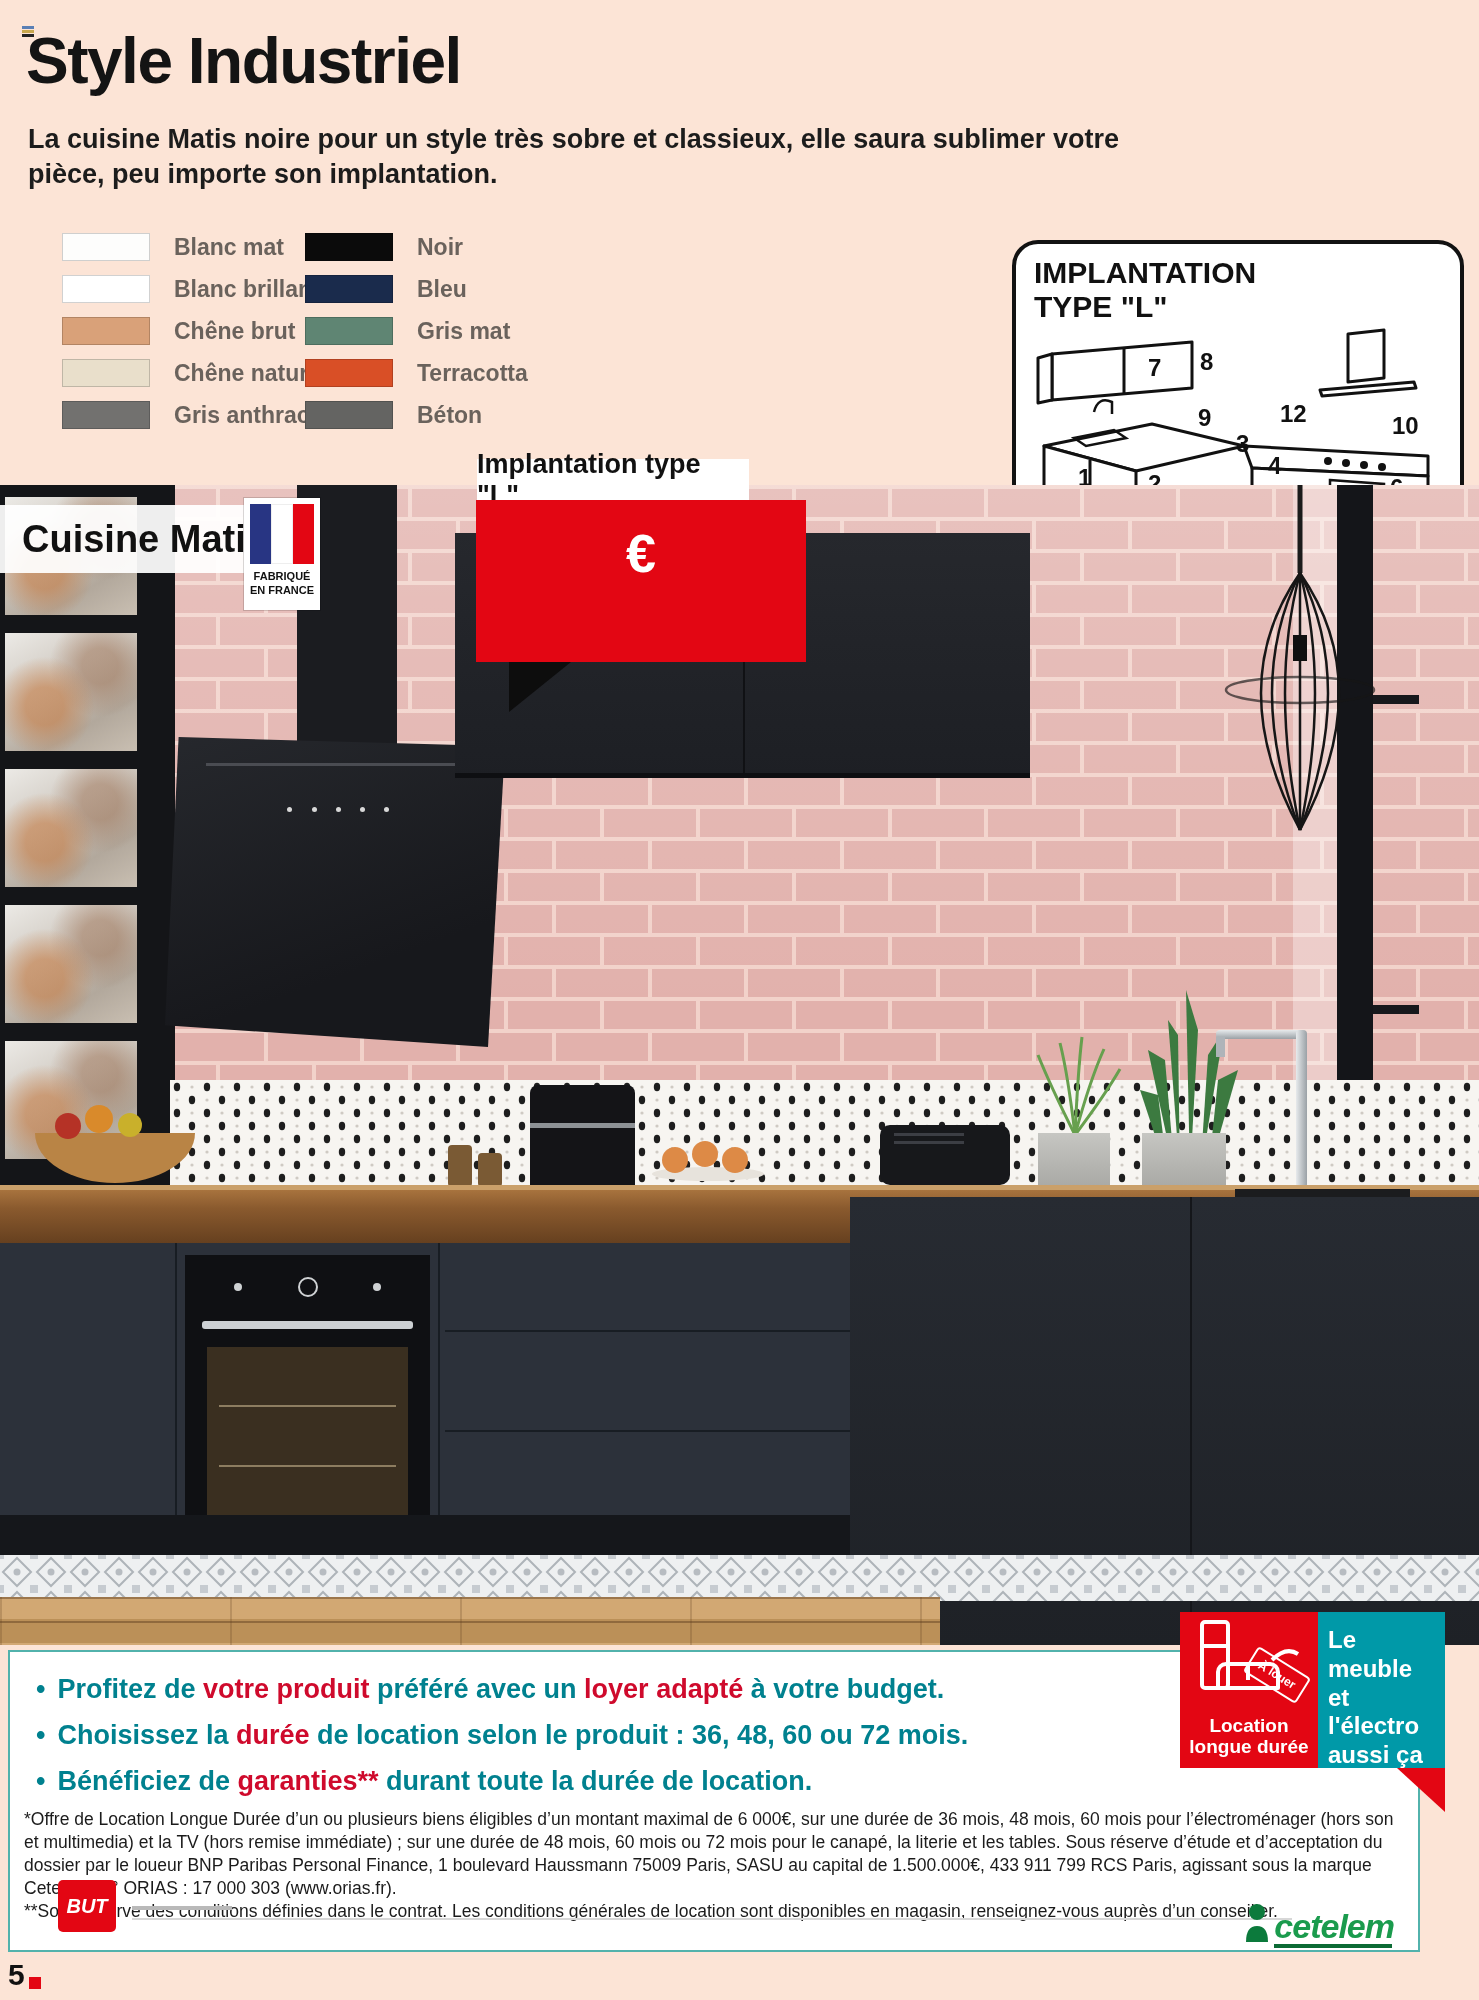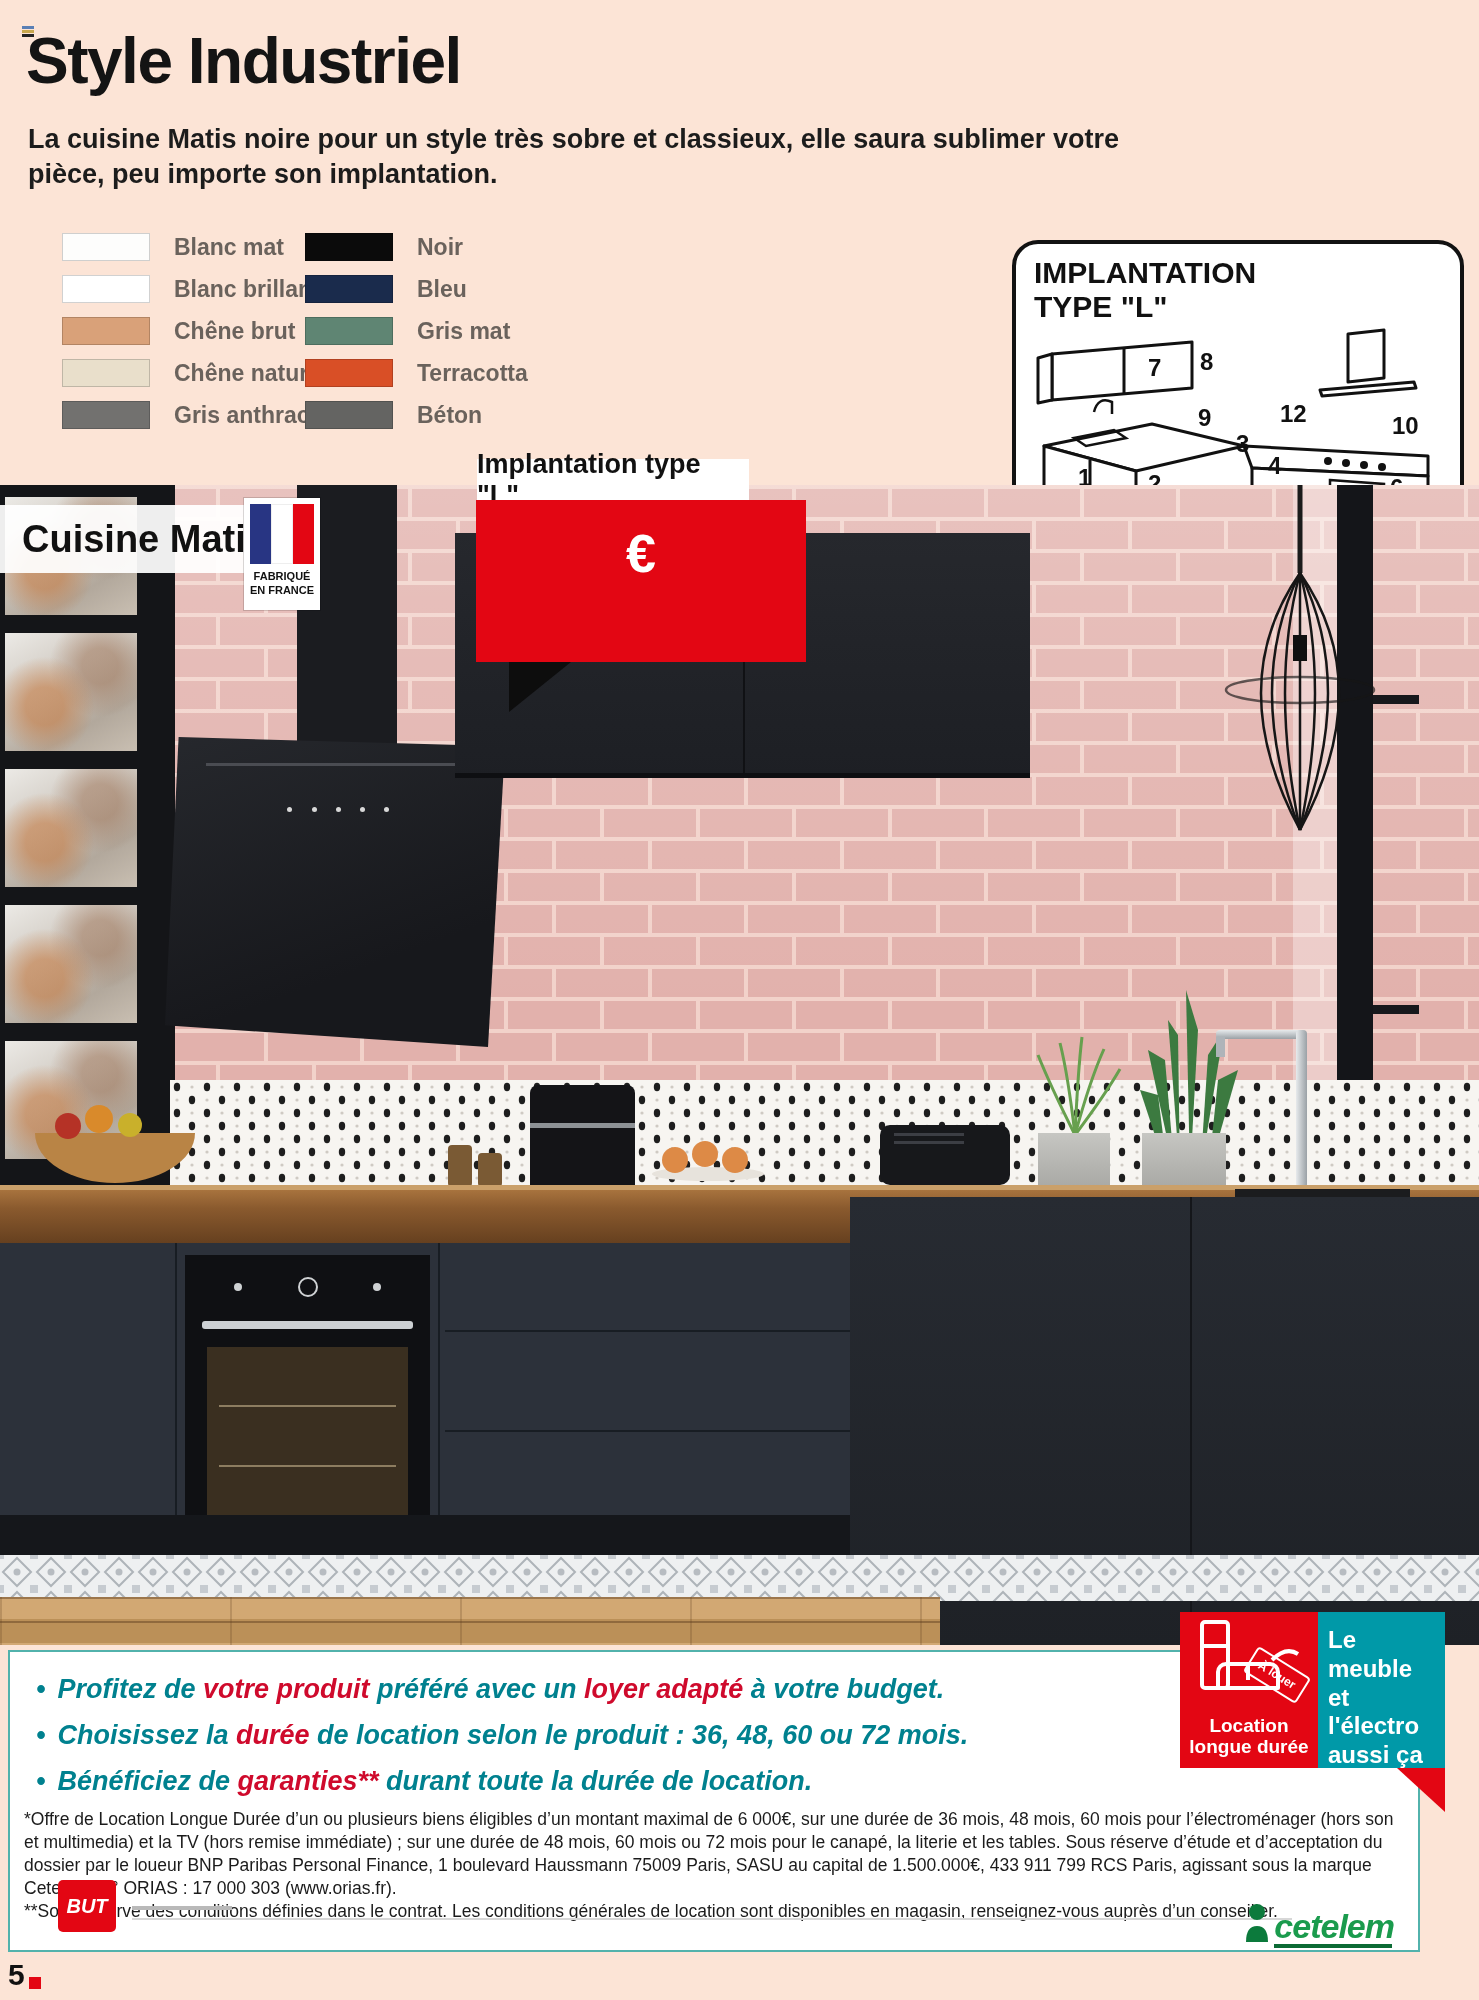--- a/index.html
+++ b/index.html
@@ -116,21 +116,21 @@
   .badge-teal{left:1318px;top:1612px;width:127px;height:156px;background:#0099a8;z-index:6;box-sizing:border-box;padding:14px 10px;}
   .badge-msg{color:#fff;font-size:24px;font-weight:700;line-height:1.2;}
   .badge-tail{left:1397px;top:1768px;width:48px;height:44px;background:#e30613;clip-path:polygon(0 0,100% 0,100% 100%);z-index:6;}
   .badge-label{position:absolute;left:0;bottom:10px;width:100%;text-align:center;color:#fff;font-size:19px;font-weight:700;line-height:1.1;}
   .tag{position:absolute;right:10px;top:48px;width:58px;height:26px;border:2px solid #fff;border-radius:4px;
        transform:rotate(32deg);color:#fff;font-size:12px;font-weight:700;text-align:center;line-height:26px;}
 
   
   .legalbox{left:8px;top:1650px;width:1412px;height:302px;background:#fff;border:2px solid #52b2ac;box-sizing:border-box;z-index:4;}
   .bullets{position:absolute;left:26px;top:14px;width:1120px;}
-  .bullet{font-size:27px;font-weight:700;line-height:46px;color:#00818f;font-style:italic;}
+  .bullet{font-size:27px;font-weight:700;line-height:46px;color:#00818f;}
   .bullet .dot{margin-right:12px;}
   .bullet .red{color:#cf0a2c;}
   .fineprint{position:absolute;left:14px;top:156px;width:1384px;font-size:17.5px;line-height:1.32;color:#1b1b1b;}
   .fineprint p{margin:0;}
   .butlogo{position:absolute;left:48px;bottom:18px;width:58px;height:52px;background:#e30613;border-radius:5px;
            color:#fff;font-size:20px;font-weight:800;font-style:italic;display:flex;align-items:center;justify-content:center;}
   .butline-sm{position:absolute;left:122px;bottom:40px;width:100px;height:4px;background:#b9b9b9;}
   .butline-lg{position:absolute;left:122px;bottom:30px;width:1160px;height:2px;background:#d7d7d7;}
   .cetelem{position:absolute;right:24px;bottom:8px;display:flex;align-items:flex-end;font-style:italic;}
   .cet-txt{font-size:34px;font-weight:600;color:#1a9b4d;letter-spacing:-1px;line-height:.9;}

